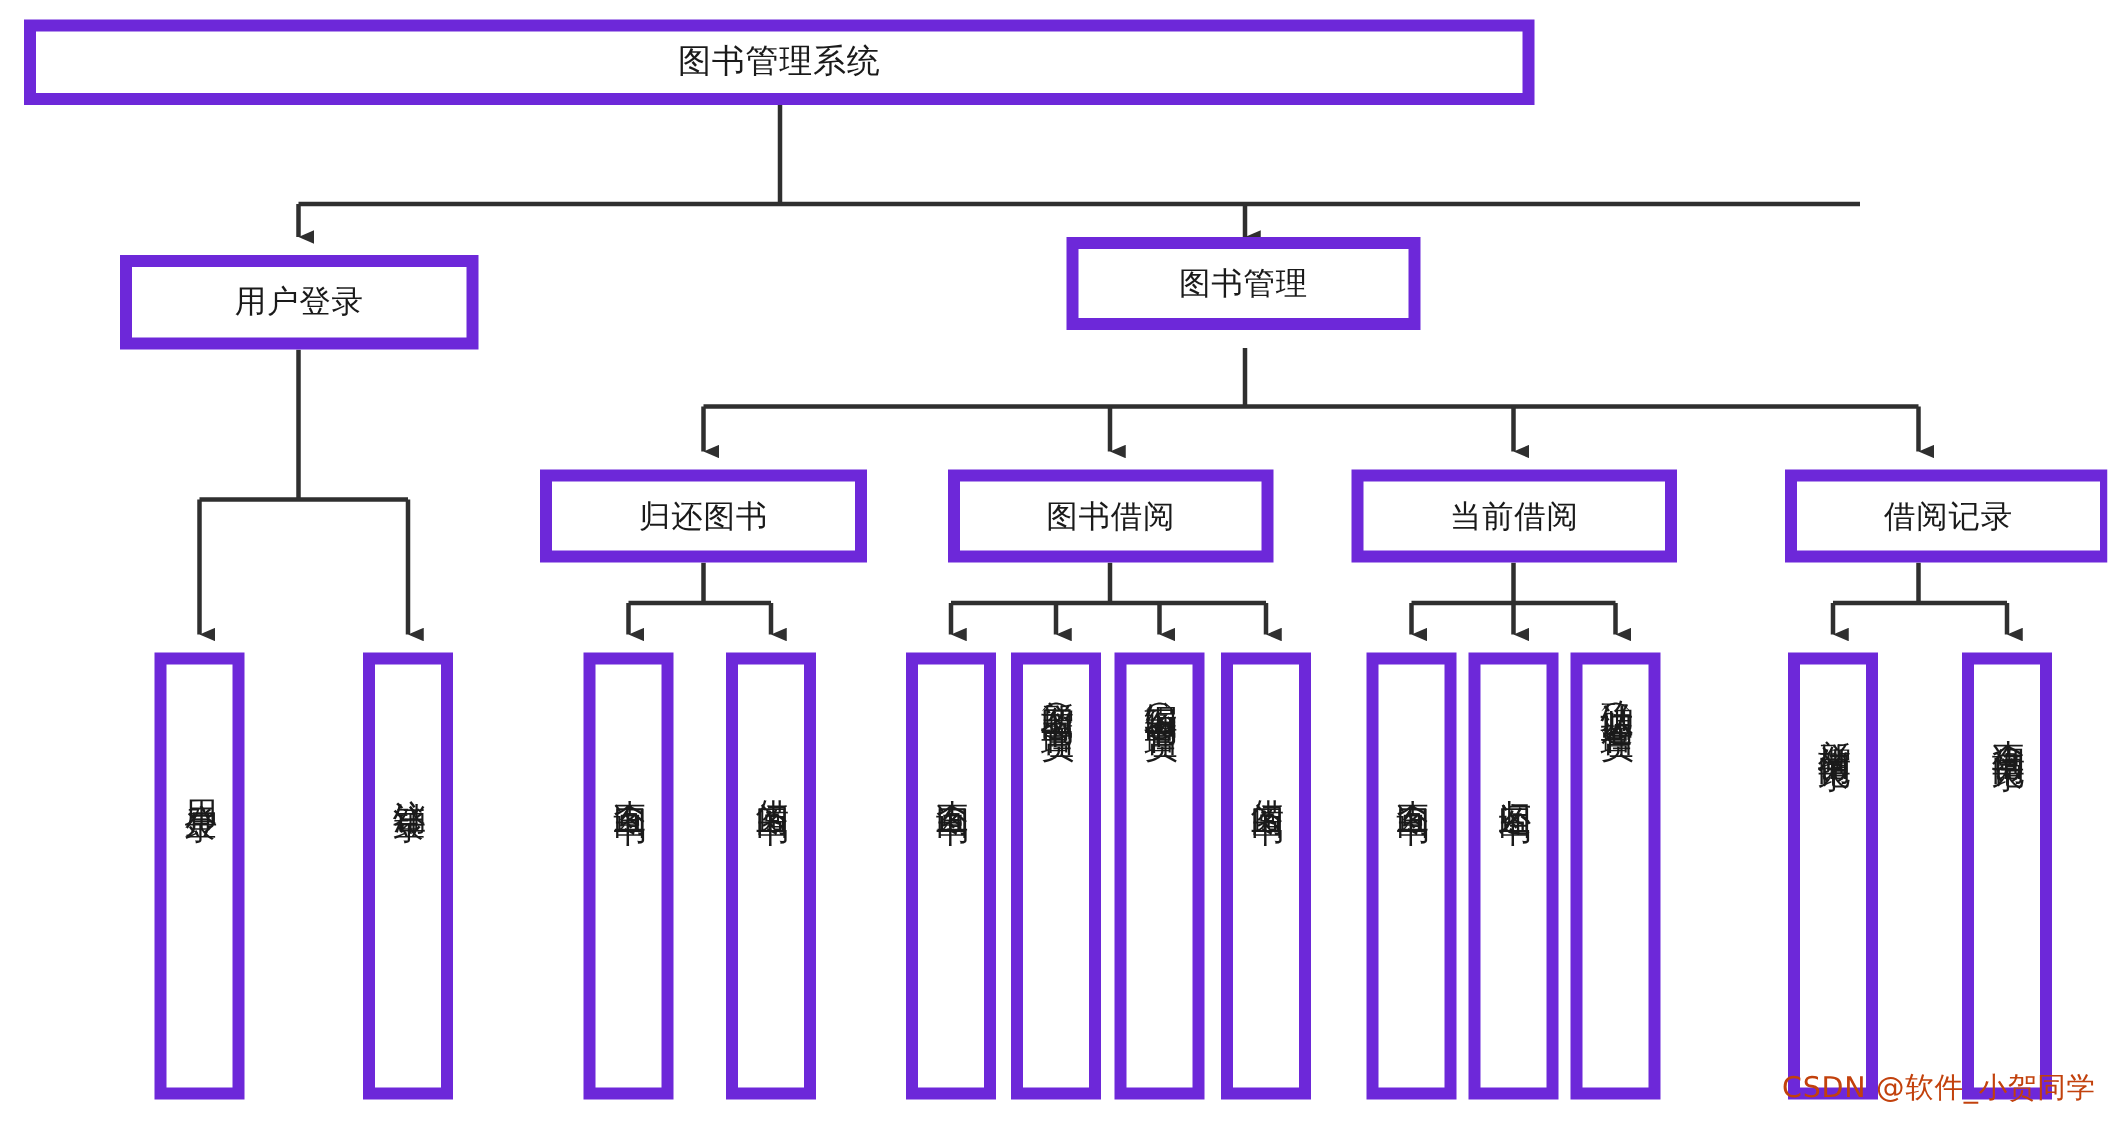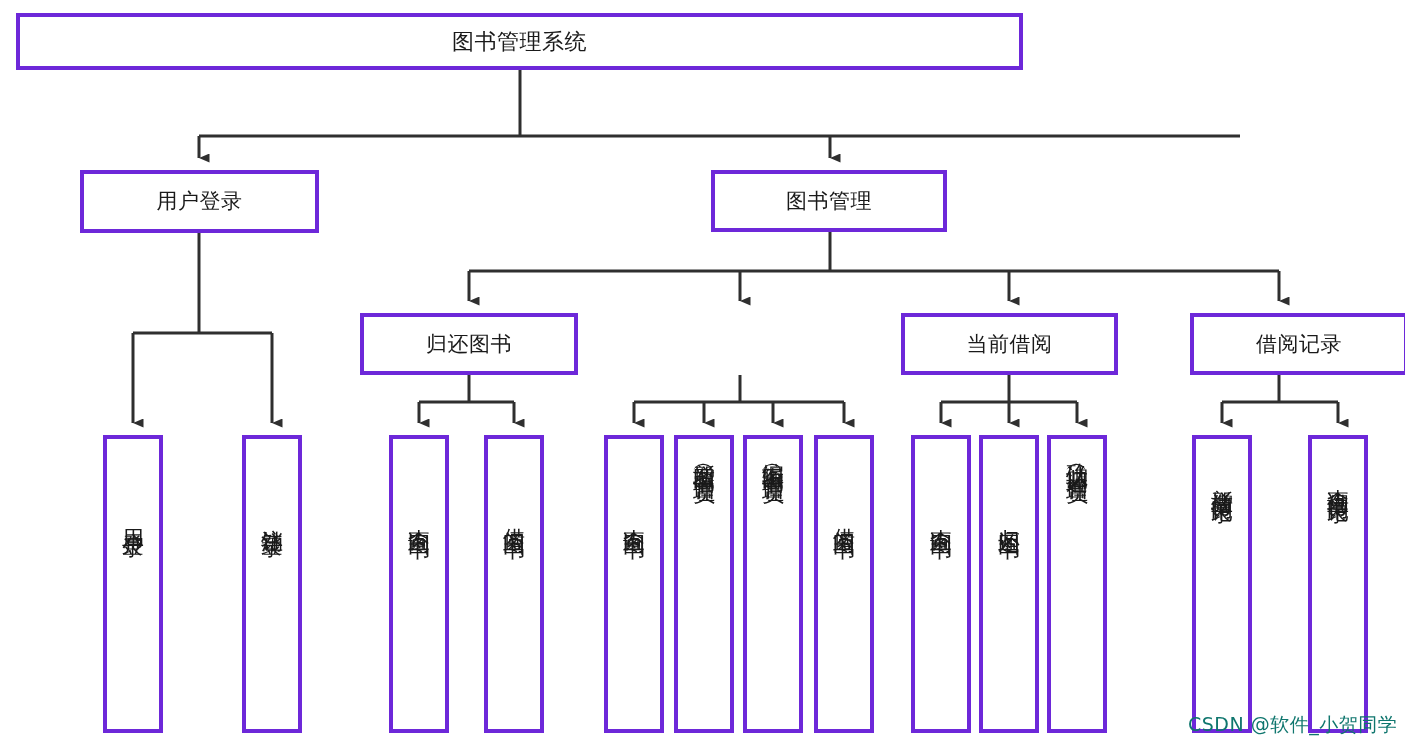--- a/index.html
+++ b/index.html
@@ -23,21 +23,21 @@
     left: 0;
     top: 0;
     width: 1405px;
     height: 747px;
     pointer-events: none;
   }
   .node {
     position: absolute;
     box-sizing: border-box;
     background: #ffffff;
-    border: 4px solid #6d28d9;
+    border: 8px solid #6d28d9;
     display: flex;
     align-items: center;
     justify-content: center;
     color: #1a1a1a;
     z-index: 2;
   }
   .node .lbl {
     display: block;
     text-align: center;
     line-height: 1.18;
@@ -66,21 +66,21 @@
     max-height: 285px;
   }
   .node.vert.tall .lbl {
     max-height: 290px;
   }
   .watermark {
     position: absolute;
     left: 1188px;
     top: 712px;
     font-size: 19px;
-    color: #0f766e;
+    color: #c2410c;
     letter-spacing: 0.5px;
     white-space: nowrap;
     z-index: 3;
     font-family: "DejaVu Sans", "Liberation Sans", sans-serif;
   }
 </style>
 </head>
 <body>
 
 <div id="canvas">
@@ -135,27 +135,30 @@
     </g>
   </svg>
 
   <div class="node horiz root" style="left:16px; top:13px; width:1007px; height:57px;">
     <span class="lbl">图书管理系统</span>
   </div>
 
   <div class="node horiz" style="left:80px; top:170px; width:239px; height:63px;">
     <span class="lbl">用户登录</span>
   </div>
-  <div class="node horiz" style="left:711px; top:170px; width:236px; height:62px;">
+  <div class="node horiz" style="left:711px; top:158px; width:236px; height:62px;">
     <span class="lbl">图书管理</span>
   </div>
 
   <div class="node horiz" style="left:360px; top:313px; width:218px; height:62px;">
     <span class="lbl">归还图书</span>
   </div>
+  <div class="node horiz" style="left:632px; top:313px; width:217px; height:62px;">
+    <span class="lbl">图书借阅</span>
+  </div>
   <div class="node horiz" style="left:901px; top:313px; width:217px; height:62px;">
     <span class="lbl">当前借阅</span>
   </div>
   <div class="node horiz" style="left:1170px; top:313px; width:218px; height:62px;margin-left:20px;">
     <span class="lbl">借阅记录</span>
   </div>
 
   <div class="node vert" style="left:103px; top:435px; width:60px; height:298px; padding-top:72px;">
     <span class="lbl">用户登录</span>
   </div>

